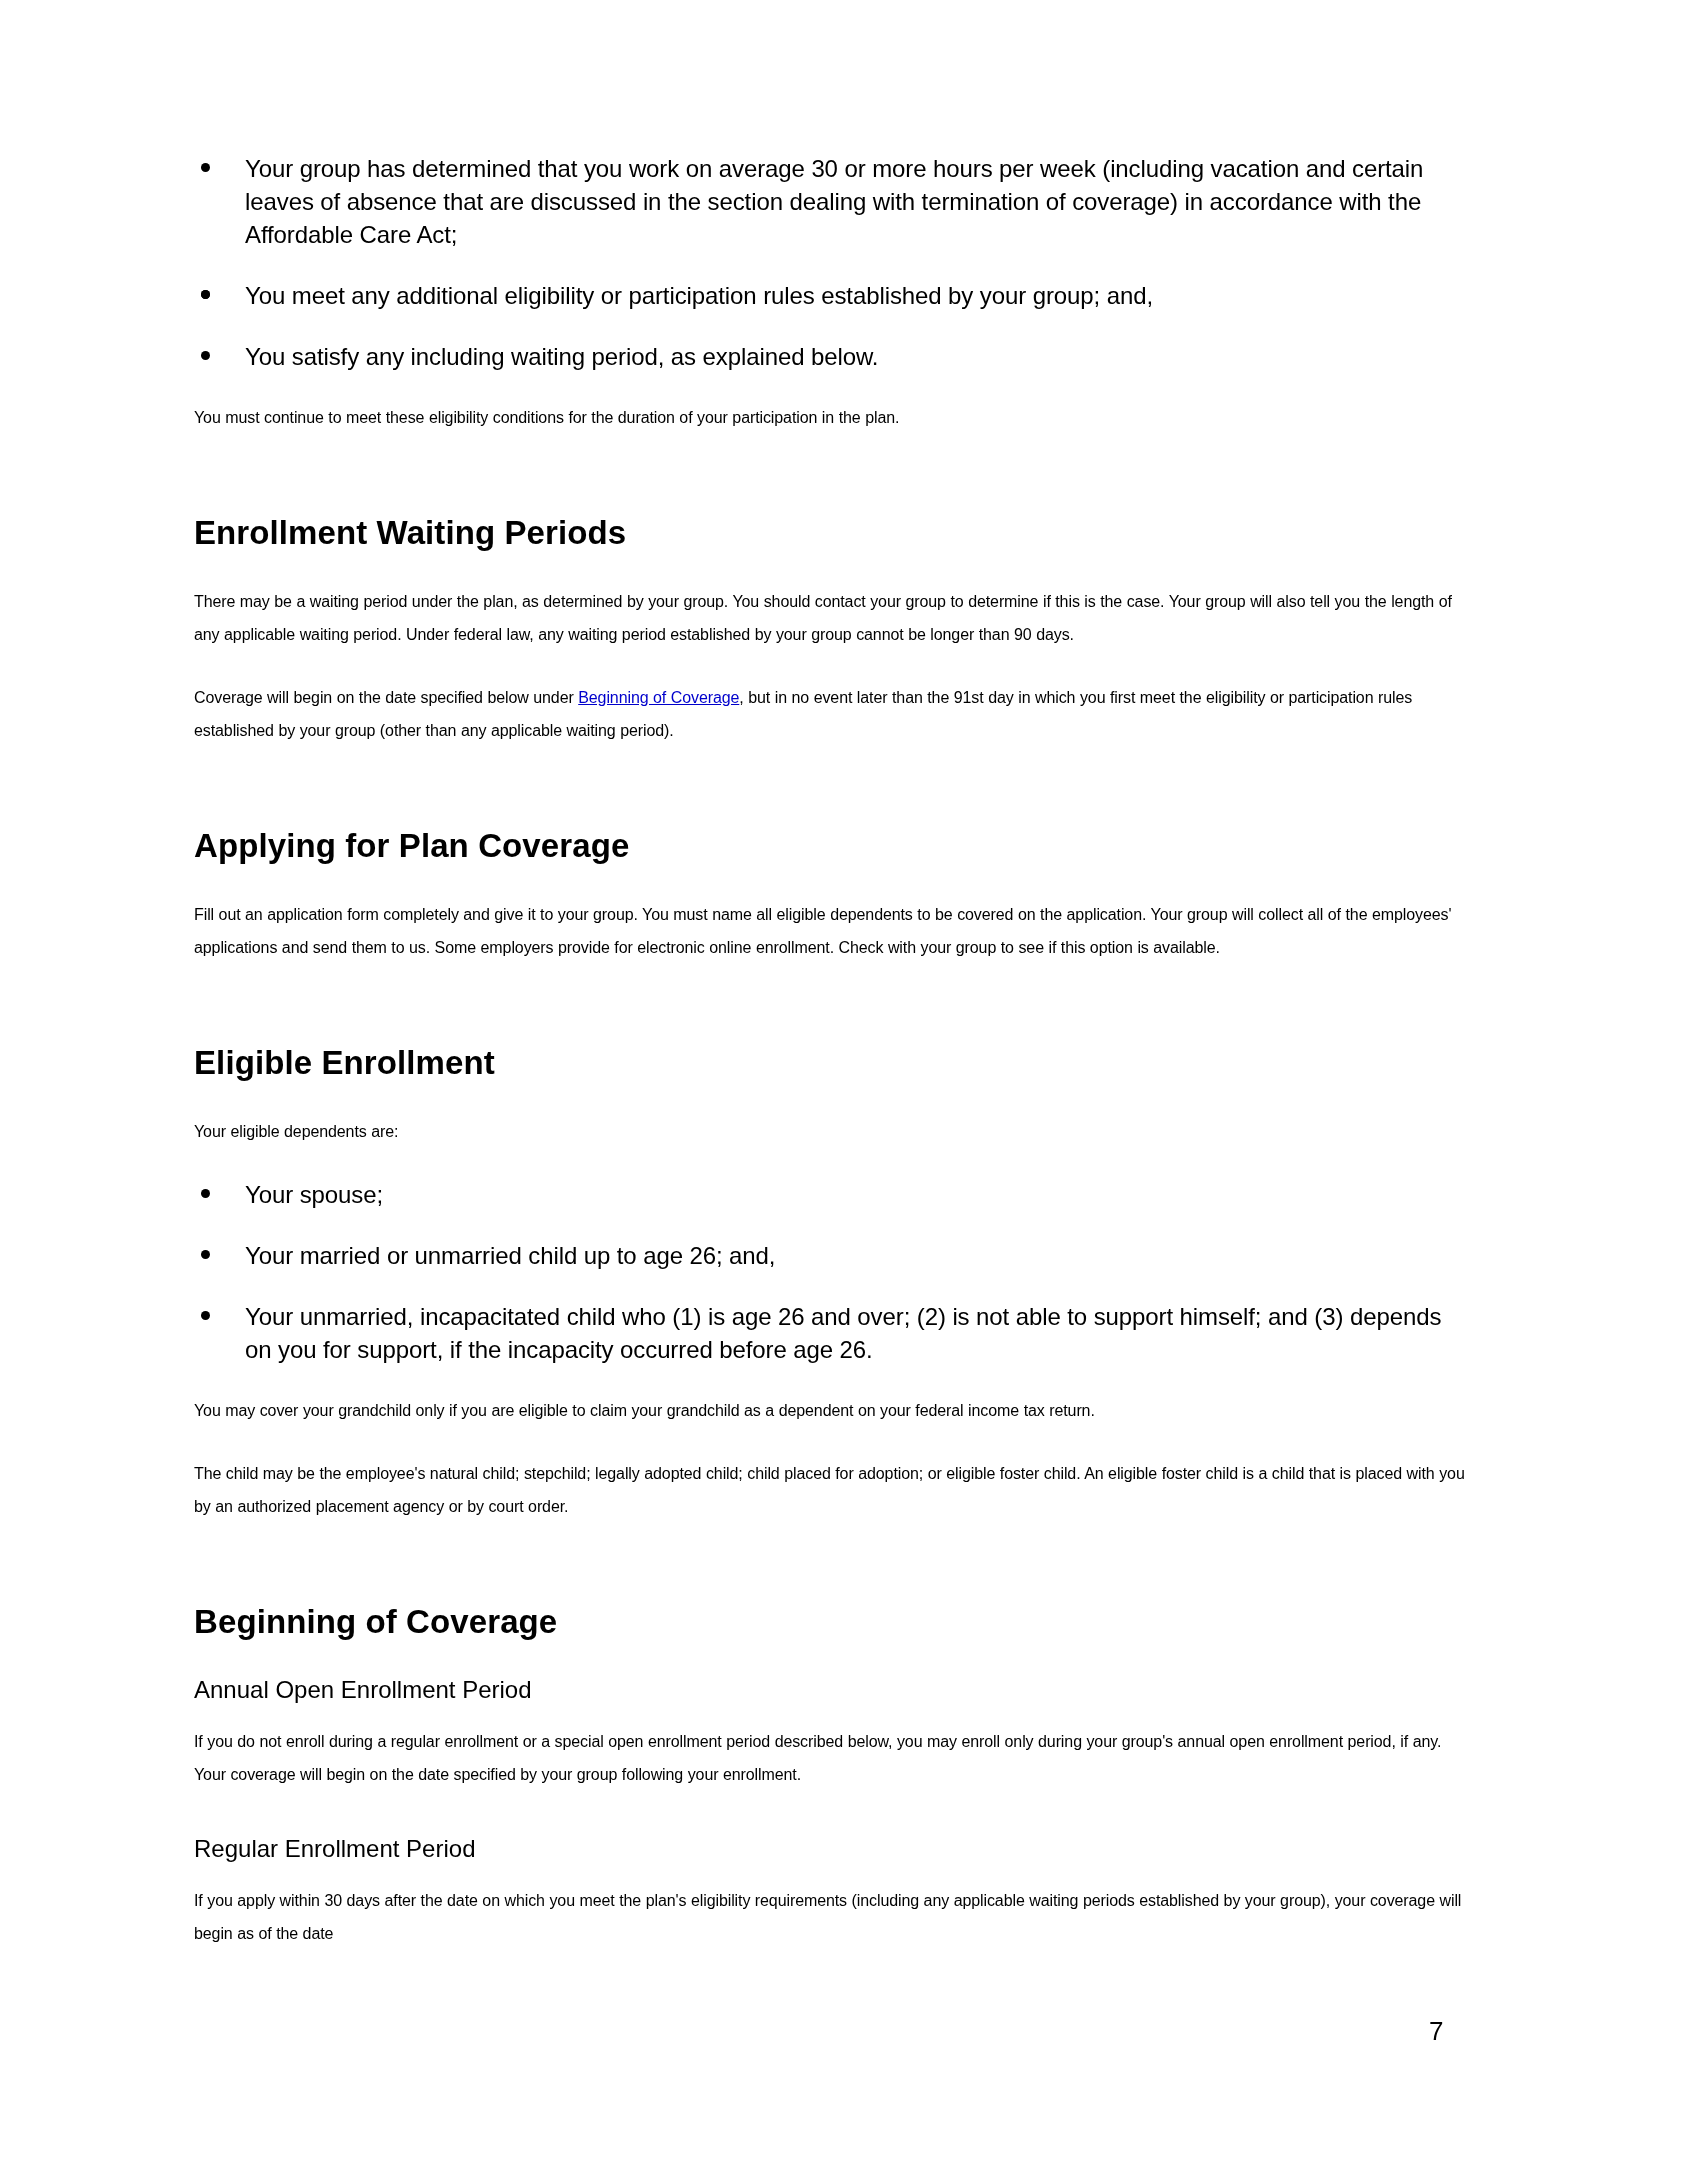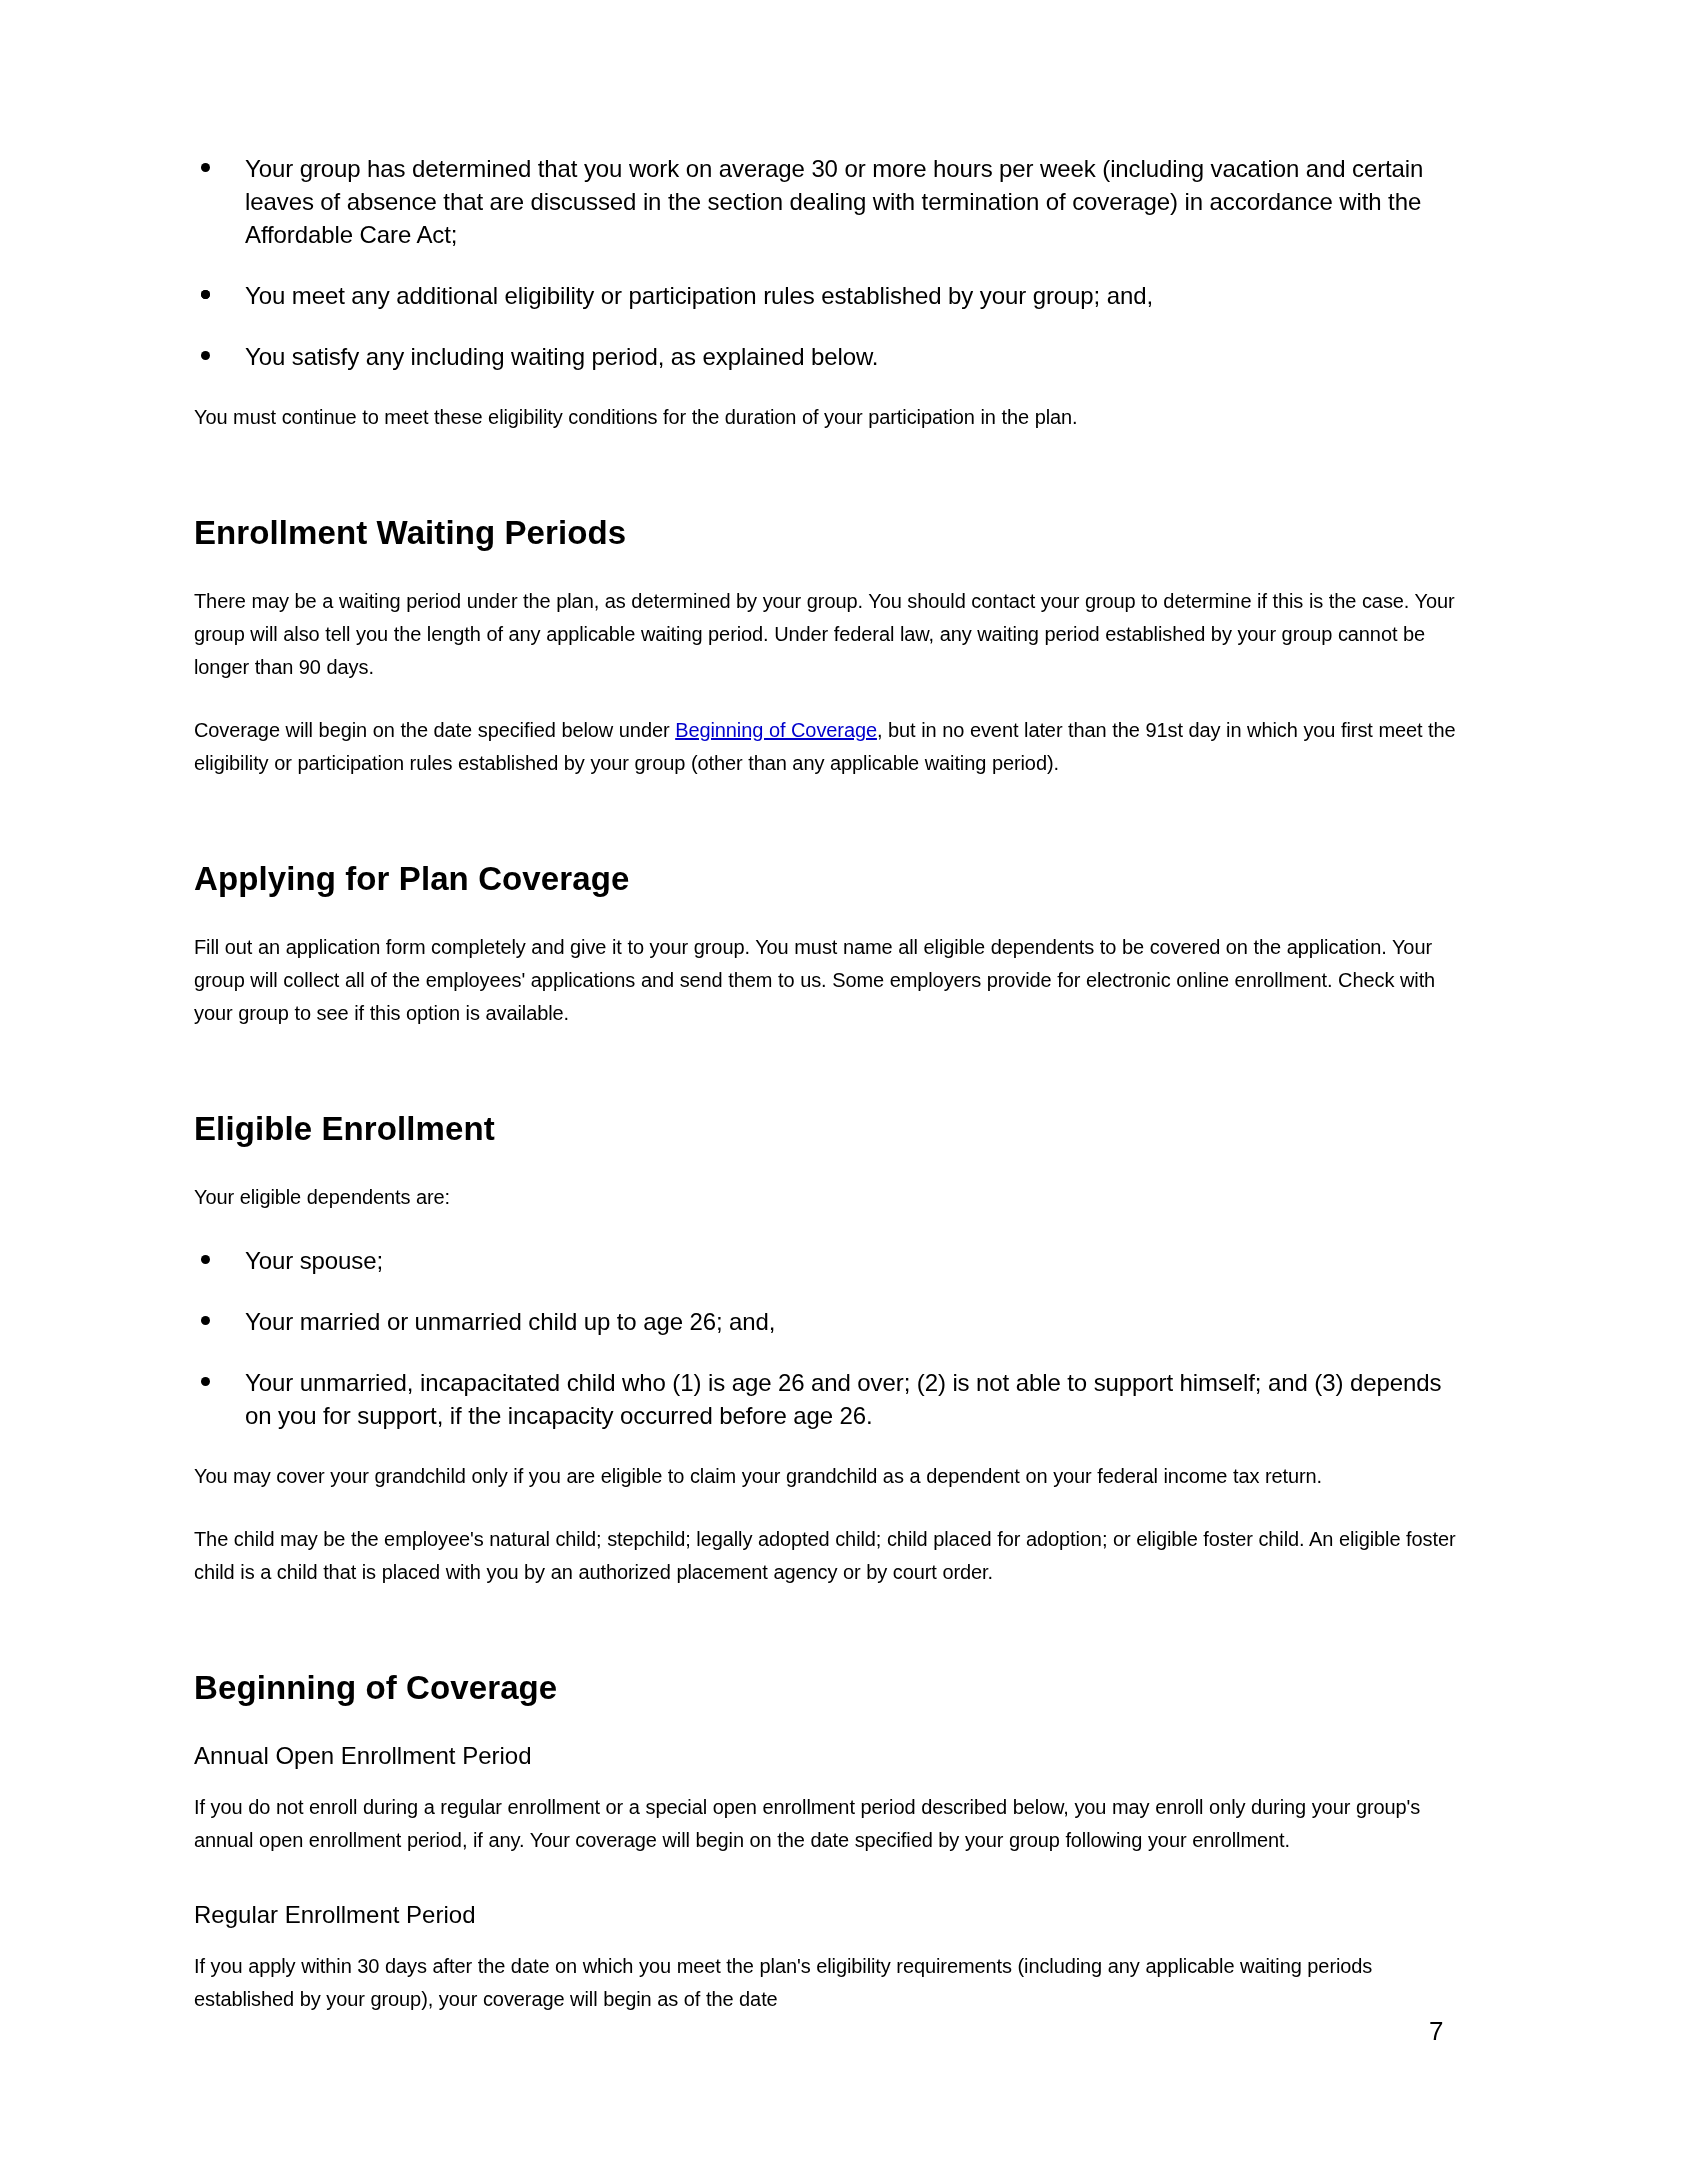--- a/index.html
+++ b/index.html
@@ -30,21 +30,21 @@
   .content {
     position: absolute;
     left: 194px;
     top: 117px;
     width: 1277px;
     margin-top: 35px;
   }
 
   
   .para {
-    font-size: 20px;
+    font-size: 16px;
     line-height: 33px;
     letter-spacing: -0.1px;
     margin: 0 0 30px 0;
     text-align: left;
     word-spacing: 0.2px;
   }
 
   .h2 {
     font-size: 33px;
     font-weight: bold;

